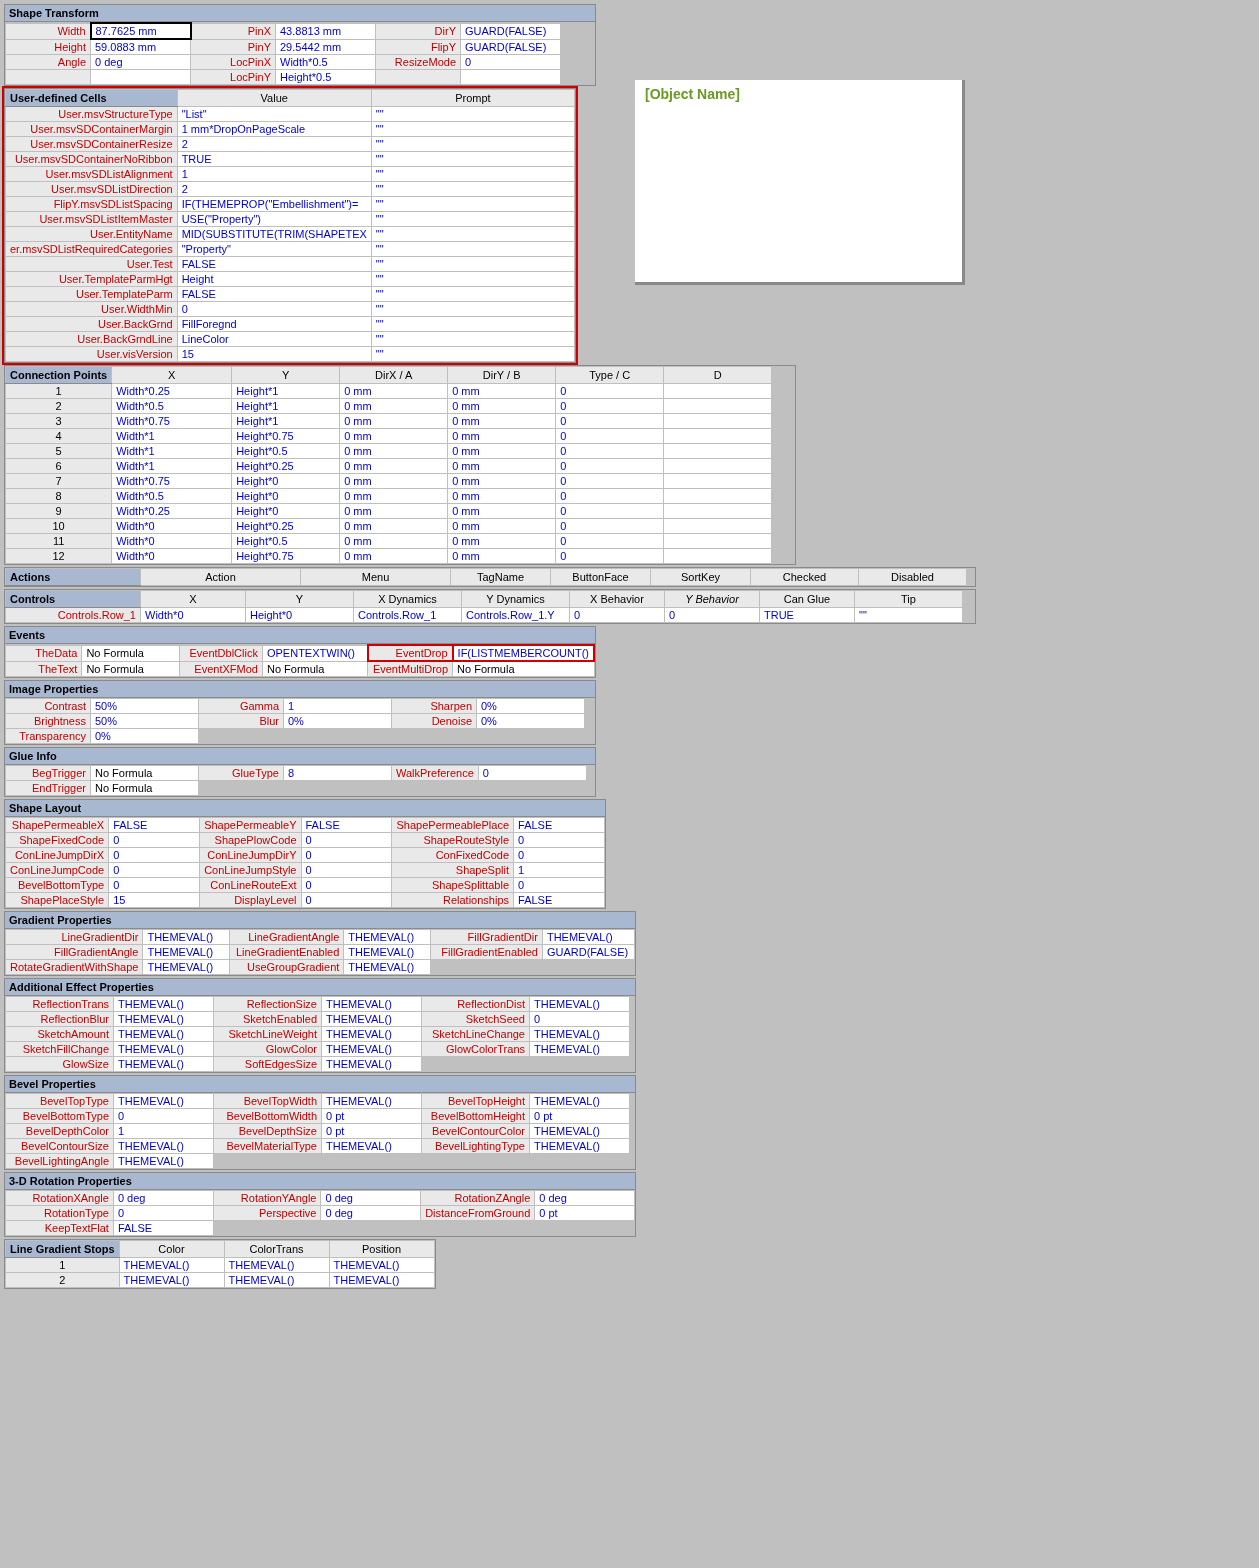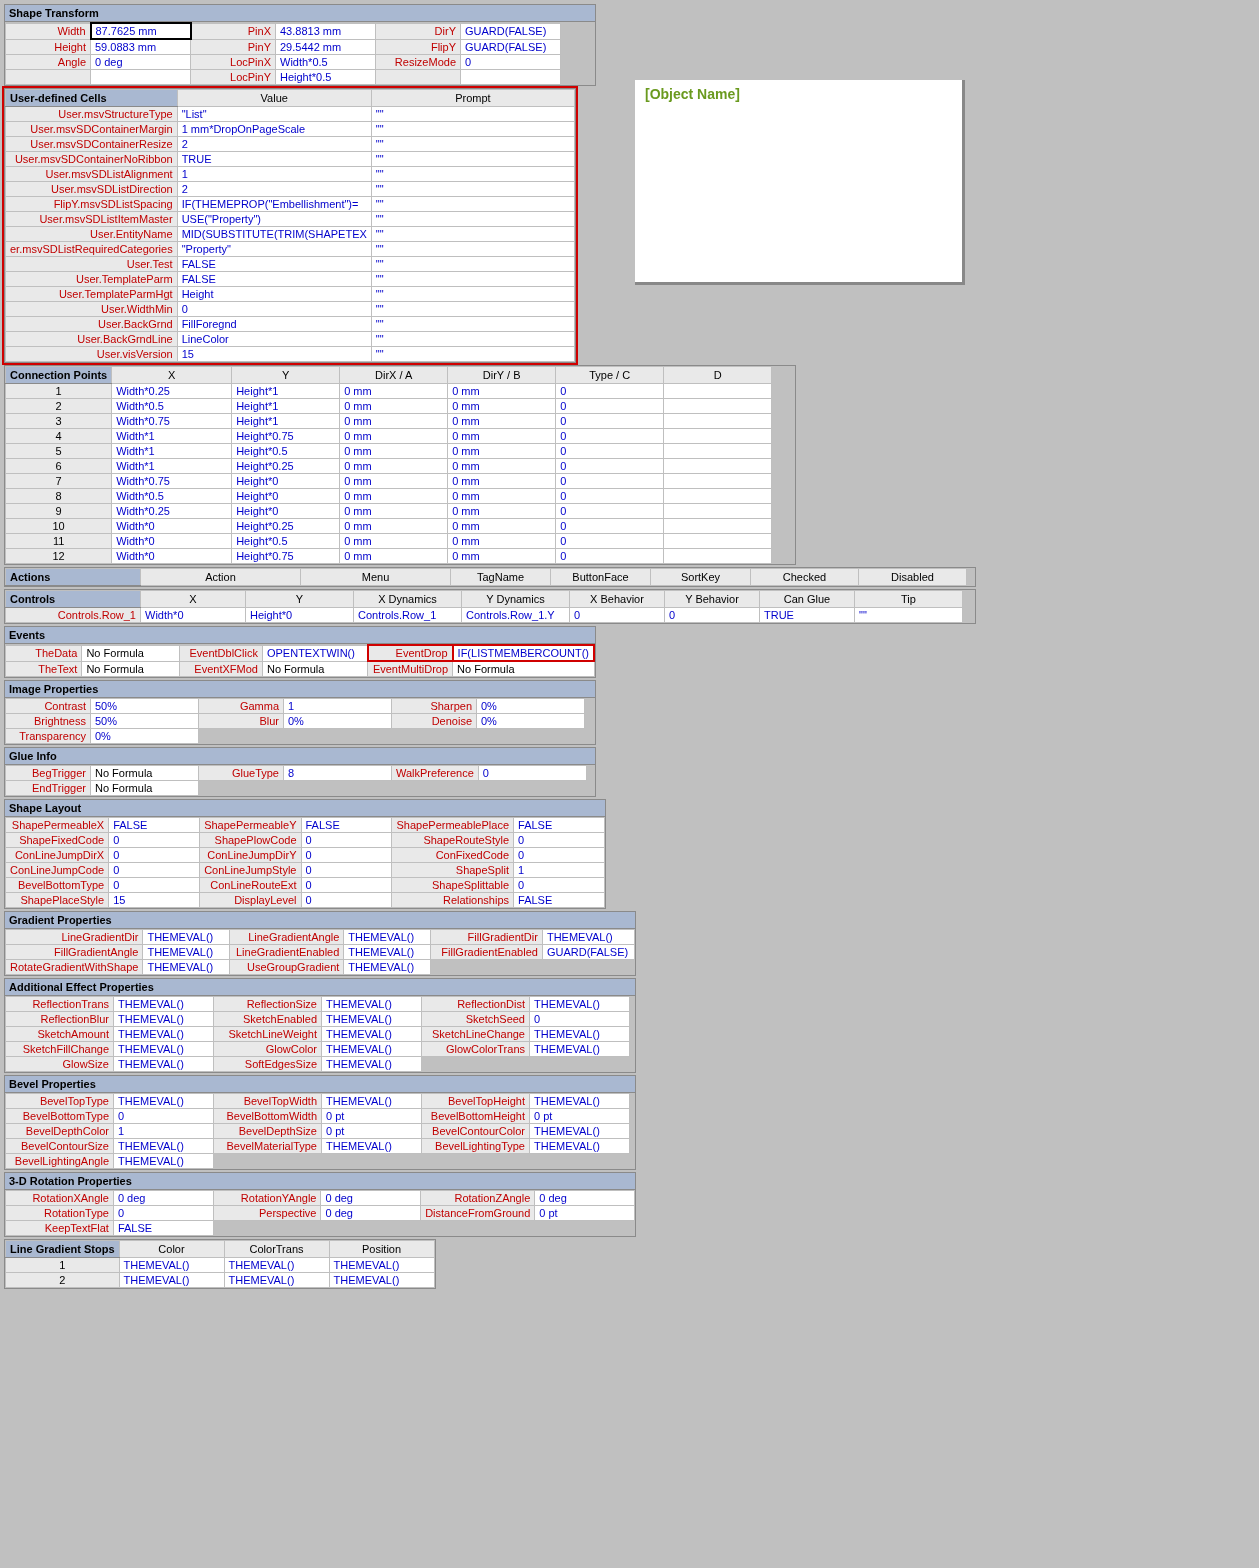--- a/index.html
+++ b/index.html
@@ -131,27 +131,27 @@
             <td class="lab" style="width:134px">er.msvSDListRequiredCategories</td>
             <td class="val" style="width:145px">"Property"</td>
             <td class="val" style="width:285px">""</td>
           </tr>
           <tr>
             <td class="lab" style="width:134px">User.Test</td>
             <td class="val" style="width:145px">FALSE</td>
             <td class="val" style="width:285px">""</td>
           </tr>
           <tr>
+            <td class="lab" style="width:134px">User.TemplateParmHgt</td>
+            <td class="val" style="width:145px">Height</td>
+            <td class="val" style="width:285px">""</td>
+          </tr>
+          <tr>
             <td class="lab" style="width:134px">User.TemplateParm</td>
             <td class="val" style="width:145px">FALSE</td>
-            <td class="val" style="width:285px">""</td>
-          </tr>
-          <tr>
-            <td class="lab" style="width:134px">User.TemplateParmHgt</td>
-            <td class="val" style="width:145px">Height</td>
             <td class="val" style="width:285px">""</td>
           </tr>
           <tr>
             <td class="lab" style="width:134px">User.WidthMin</td>
             <td class="val" style="width:145px">0</td>
             <td class="val" style="width:285px">""</td>
           </tr>
           <tr>
             <td class="lab" style="width:134px">User.BackGrnd</td>
             <td class="val" style="width:145px">FillForegnd</td>
@@ -320,21 +320,21 @@
 <div class="section" style="width:970px">
  <table>
   <tbody>
           <tr id="ct-head">
             <td class="hdr" style="width:135px;text-align:left">Controls</td>
             <td class="colh" style="width:105px;">X</td>
             <td class="colh" style="width:108px;">Y</td>
             <td class="colh" style="width:108px;">X Dynamics</td>
             <td class="colh" style="width:108px;">Y Dynamics</td>
             <td class="colh" style="width:95px;">X Behavior</td>
-            <td class="colh" style="width:95px;">Y Behavior</td>
+            <td class="colh" style="width:95px;font-style:italic;">Y Behavior</td>
             <td class="colh" style="width:95px;">Can Glue</td>
             <td class="colh" style="width:108px;">Tip</td>
           </tr>
   <tr id="ct-row">
             <td class="lab" style="width:135px">Controls.Row_1</td>
             <td class="val" style="width:105px">Width*0</td>
             <td class="val" style="width:108px">Height*0</td>
             <td class="val" style="width:108px">Controls.Row_1</td>
             <td class="val" style="width:108px">Controls.Row_1.Y</td>
             <td class="val" style="width:95px">0</td>

